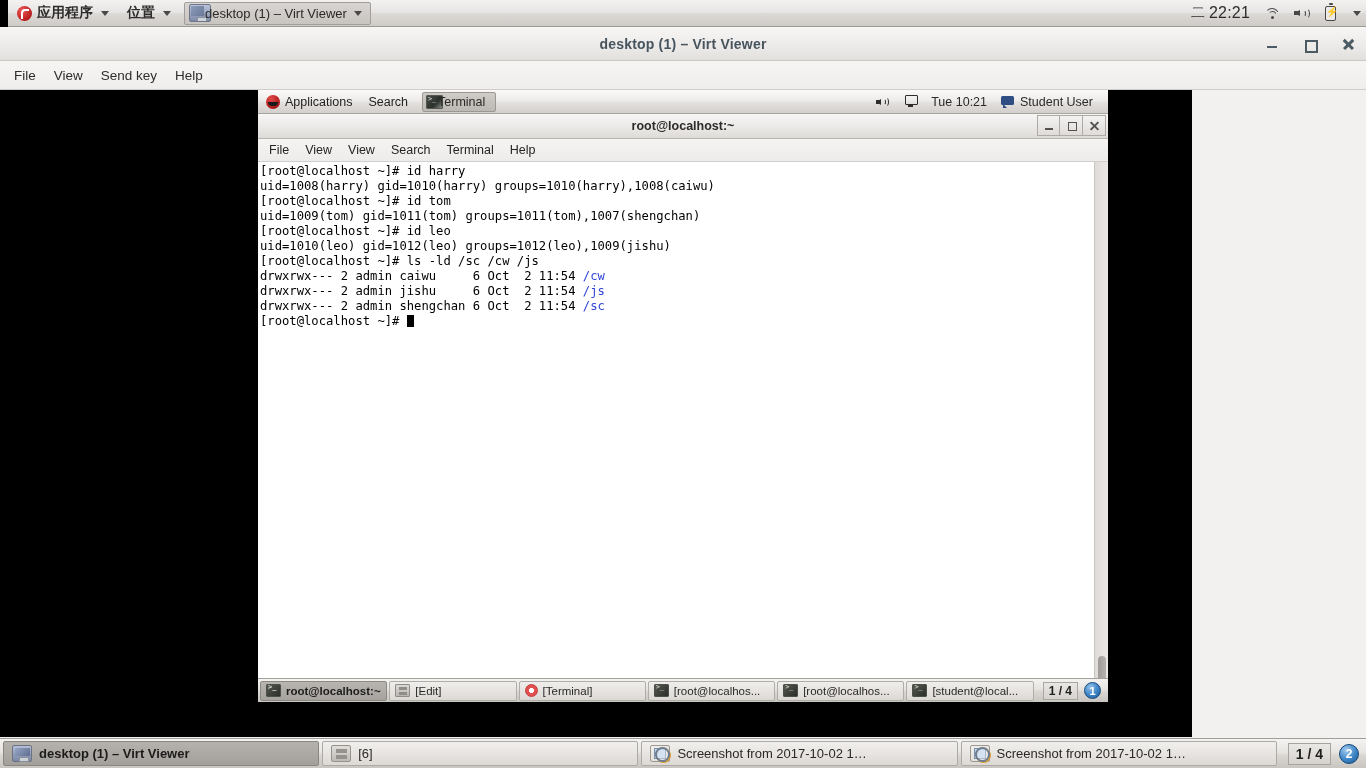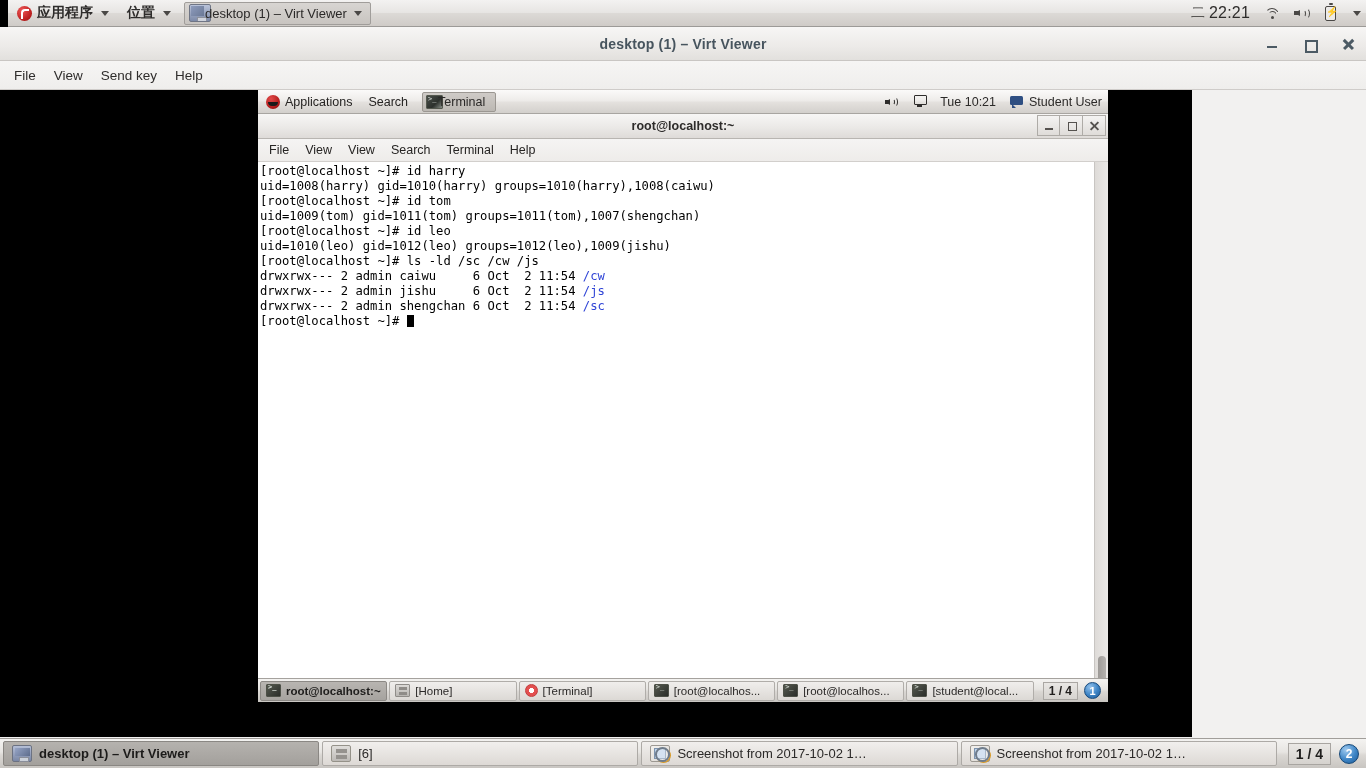--- a/index.html
+++ b/index.html
@@ -198,21 +198,21 @@
     width: 17px; height: 14px; flex: 0 0 auto;
     background: linear-gradient(135deg, #4a4f4a 0%, #2c302c 60%, #878d86 100%);
     border: 1px solid #55594f; border-radius: 1px; position: relative;
   }
   .gp-termicon::after {
     content: ">_"; position: absolute; left: 1px; top: -1px;
     font-family: "DejaVu Sans Mono", monospace; font-size: 7px; color: #dfe5df;
   }
   .gp-winlabel { position: relative; z-index: 2; margin-left: -9px; }
   .guest-panel-right {
-    margin-left: auto; display: flex; align-items: center; height: 100%; padding-right: 0; gap: 2px;
+    margin-left: auto; display: flex; align-items: center; height: 100%; padding-right: 9px; gap: 2px;
   }
   .gp-r { display: flex; align-items: center; gap: 5px; padding: 0 6px; height: 100%; font-size: 12.5px; }
   .gp-speaker { width: 14px; height: 12px; position: relative; }
   .gp-speaker .cone {
     position: absolute; left: 0; top: 3px; width: 0; height: 0;
     border-top: 3px solid transparent; border-bottom: 3px solid transparent;
     border-right: 5px solid #2f2d2c;
   }
   .gp-speaker .body { position: absolute; left: 0; top: 4px; width: 3px; height: 4px; background: #2f2d2c; }
   .gp-speaker .wv {
@@ -597,21 +597,21 @@
 
           </div>
 
           <div class="guest-taskbar" id="guest-taskbar">
               <div class="tb-task active">
                 <span class="tb-ic tb-ic-term"></span>
                 <span class="tb-label">root@localhost:~</span>
               </div>
               <div class="tb-task">
                 <span class="tb-ic tb-ic-files"></span>
-                <span class="tb-label">[Home]</span>
+                <span class="tb-label">[Edit]</span>
               </div>
               <div class="tb-task">
                 <span class="tb-ic tb-ic-help"></span>
                 <span class="tb-label">[Terminal]</span>
               </div>
               <div class="tb-task">
                 <span class="tb-ic tb-ic-term"></span>
                 <span class="tb-label">[root@localhos...</span>
               </div>
               <div class="tb-task">

